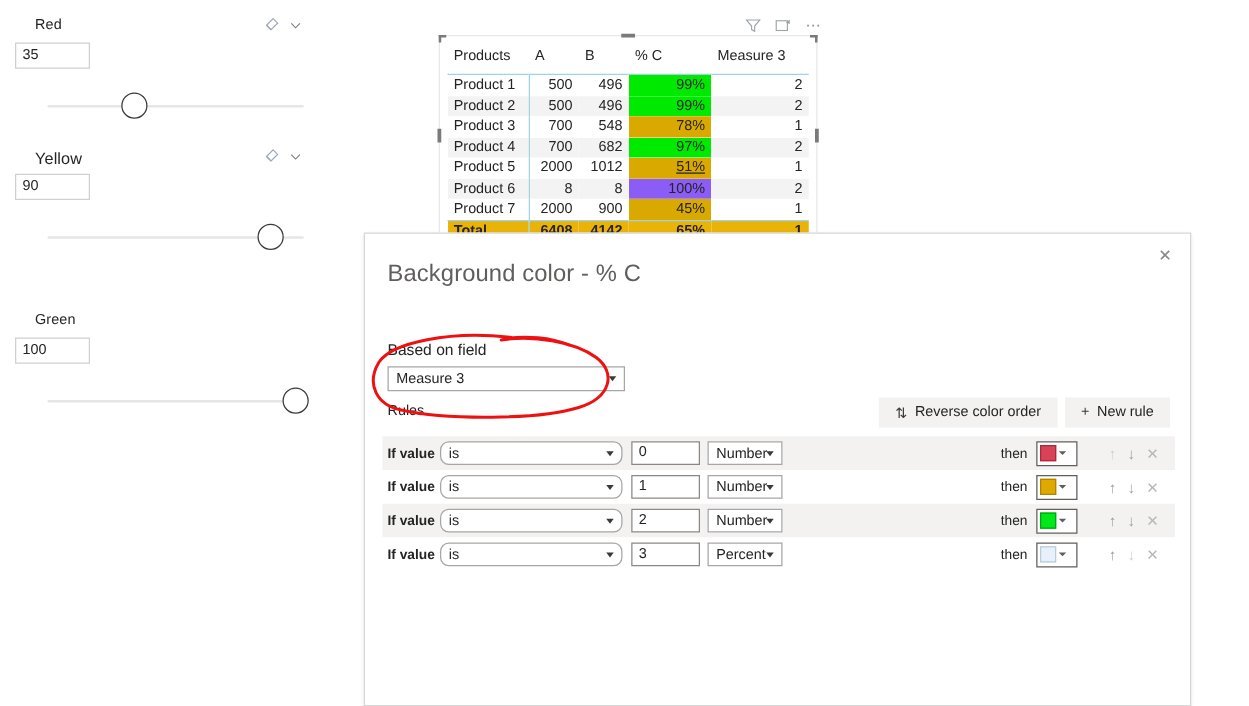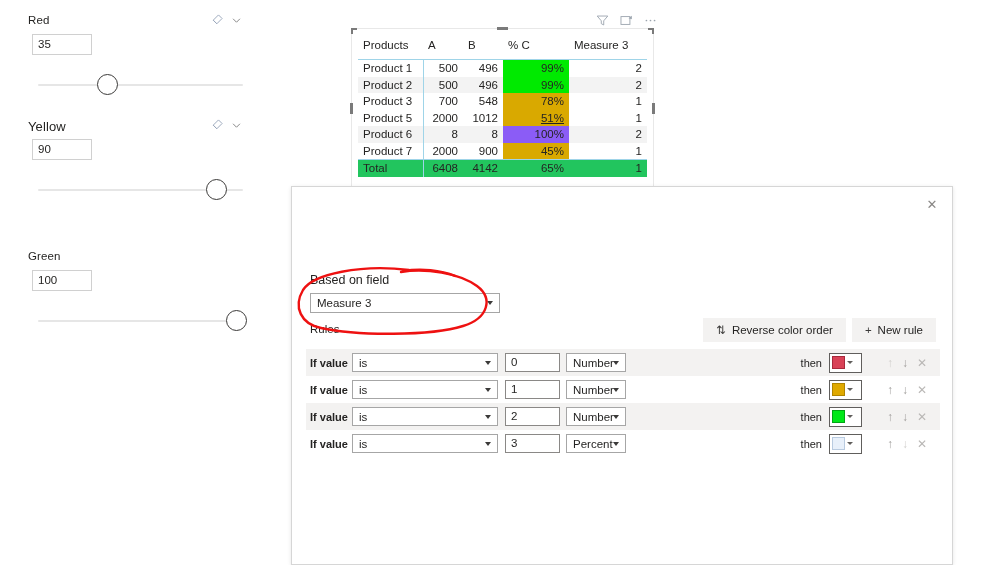--- a/index.html
+++ b/index.html
@@ -15,21 +15,21 @@
   .fmt-section { position: absolute; left: 0; width: 270px; }
   .fmt-label {
     position:absolute; left:28px; top:0;
     font-size: 11.5px; color:#252423; letter-spacing:.1px;
   }
   .fmt-label.big { font-size: 13px; }
   .fmt-actions { position:absolute; right:28px; top:-1px; display:flex; align-items:center; gap:7px; }
   .icon-eraser { width:14px; height:14px; display:block; }
   .icon-chev { width:11px; height:11px; display:block; }
   .fmt-input {
-    position:absolute; left:32px; top:20px;
+    position:absolute; left:12px; top:20px;
     width:60px; height:21px; box-sizing:border-box;
     border:1px solid #d0d0d0; background:#fff;
     font-size:11.5px; color:#252423;
     padding:0 5px; line-height:19px;
   }
   .slider { position:absolute; left:38px; top:60px; width:205px; height:22px; }
   .slider .track {
     position:absolute; left:0; top:10px; width:100%; height:2px;
     background:#e6e6e6; border-radius:1px;
   }
@@ -54,21 +54,21 @@
   table.pbi th, table.pbi td {
     font-size:11.5px; color:#252423; padding:0 5px;
     height:16.5px; line-height:16.5px; font-weight:normal;
     white-space:nowrap; overflow:hidden;
   }
   table.pbi thead th { text-align:left; padding-bottom:3px; height:21px; }
   table.pbi thead tr { border-bottom:1.5px solid #9fd4e8; }
   td.num, th.num { text-align:right; }
   td.prod { border-right:1px solid #9fd4e8; }
   tr.alt td { background:#f3f3f3; }
-  tr.total td { font-weight:normal; border-top:1.5px solid #9fd4e8; background:#22c55e; }
+  tr.total td { font-weight:bold; border-top:1.5px solid #9fd4e8; background:#eab308; }
   td.pct { text-align:right; }
 
   
   #dialog {
     position:absolute; left:291px; top:186px; width:662px; height:379px;
     background:#fff; border:1px solid #d6d6d6; box-sizing:border-box;
     box-shadow: 0 1px 4px rgba(0,0,0,.10);
   }
   .dlg-close {
     position:absolute; right:9px; top:6px; width:22px; height:22px;
@@ -107,21 +107,21 @@
   }
   .pbtn .gi { font-size:11.5px; color:#3b3a39; }
 
   .rules-list { position:absolute; left:14px; top:162px; right:12px; }
   .rule-row {
     position:relative; height:27px; display:flex; align-items:center;
     background:#fff;
   }
   .rule-row.alt { background:#f3f2f1; }
   .rule-row .ifval { font-size:11px; color:#252423; width:42px; padding-left:4px;font-weight:bold; }
-  .rule-row .op { width:146px; height:19px; }
+  .rule-row .op { width:146px; height:19px;border-radius:7px; }
   .rule-row .val {
     width:55px; height:19px; box-sizing:border-box;
     border:1px solid #8a8886; background:#fff;
     font-size:11.5px; color:#252423; padding:0 5px; line-height:17px;
     margin-left:7px;
   }
   .rule-row .unit { width:60px; height:19px; margin-left:6px; }
   .rule-row .then {
     margin-left:auto; font-size:11px; color:#252423; padding-right:7px;text-align:right;
   }
@@ -249,20 +249,27 @@
               <td class="pct" style="background: rgb(0, 234, 0);">99%</td>
               <td class="num">2</td>
             </tr>
             <tr class="">
               <td class="prod">Product 3</td>
               <td class="num">700</td>
               <td class="num">548</td>
               <td class="pct" style="background: rgb(217, 169, 0);">78%</td>
               <td class="num">1</td>
             </tr>
+            <tr class="alt">
+              <td class="prod">Product 4</td>
+              <td class="num">700</td>
+              <td class="num">682</td>
+              <td class="pct" style="background: rgb(0, 234, 0);">97%</td>
+              <td class="num">2</td>
+            </tr>
             <tr class="">
               <td class="prod">Product 5</td>
               <td class="num">2000</td>
               <td class="num">1012</td>
               <td class="pct" style="background: rgb(217, 169, 0); text-decoration: underline;">51%</td>
               <td class="num">1</td>
             </tr>
             <tr class="alt">
               <td class="prod">Product 6</td>
               <td class="num">8</td>
@@ -285,20 +292,21 @@
               <td class="num">1</td>
             </tr>
           </tbody>
       </table>
     </div>
   </div>
 
   <div id="dialog">
     <button class="dlg-close">✕</button>
 
+    <div class="dlg-title">Background color - % C</div>
 
 
     <div class="basedon-lbl">Based on field</div>
     <div class="sel" id="basedon-field">
       <span>Measure 3</span>
       <span class="caret"></span>
     </div>
 
     <div class="rules-lbl">Rules</div>
 

